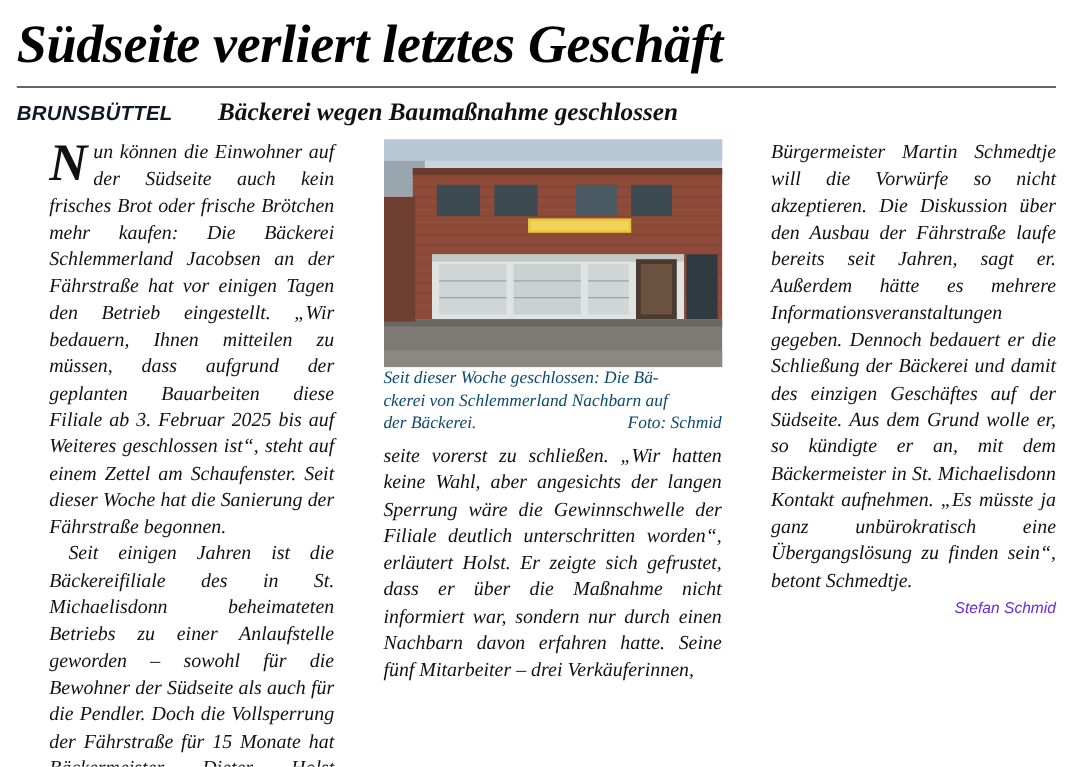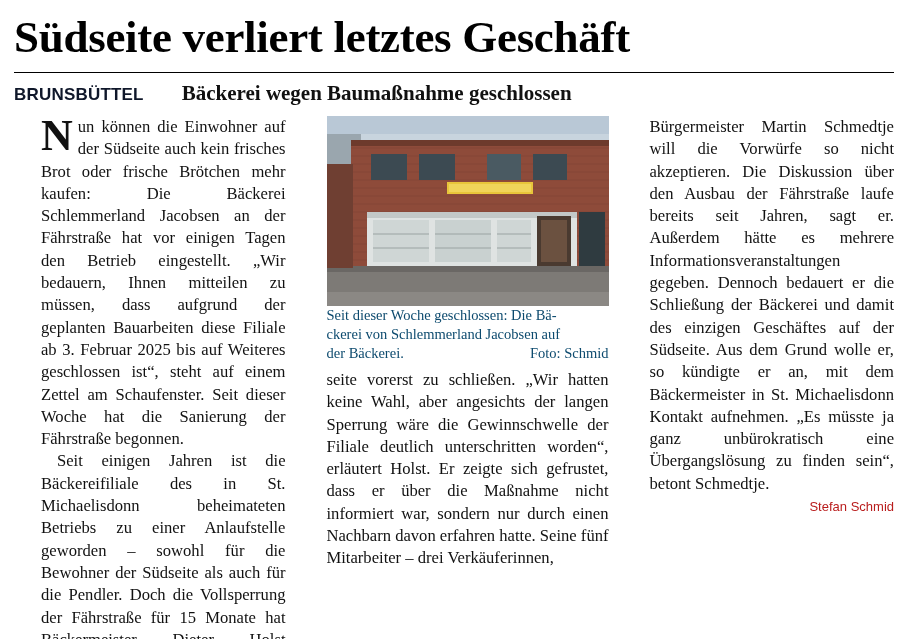--- a/index.html
+++ b/index.html
@@ -12,21 +12,22 @@
     height: 639px;
     overflow: hidden;
     font-family: "Liberation Serif", serif;
     color: #111111;
   }
   .page {
     position: relative;
     width: 900px;
     height: 639px;
     box-sizing: border-box;
-    padding: 8px 6px 0 14px;
+    padding: 8px 20px 0 14px;
+    font-style: italic;
   }
 
   
   .headline {
     font-family: "Liberation Serif", serif;
     font-weight: bold;
     font-size: 45px;
     line-height: 50px;
     letter-spacing: -0.3px;
     color: #000000;
@@ -120,21 +121,21 @@
   .caption-last {
     display: flex;
     justify-content: space-between;
   }
 
   .byline {
     font-family: "Liberation Sans", sans-serif;
     font-size: 13px;
     text-align: right;
     margin-top: 4px;
-    color: #b91c1c;
+    color: #6d28d9;
   }
 </style>
 </head>
 <body>
 
 <div class="page">
 
   <h1 class="headline">Südseite verliert letztes Geschäft</h1>
   <hr class="rule">
 
@@ -210,21 +211,21 @@
           <rect x="252" y="96" width="26" height="54" fill="#2f3b40"></rect>
 
           <rect x="0" y="150" width="282" height="40" fill="#7d7a76"></rect>
           <rect x="0" y="150" width="282" height="6" fill="#6a6764"></rect>
           <rect x="0" y="176" width="282" height="14" fill="#8b8884"></rect>
 
           <rect x="0" y="48" width="26" height="104" fill="#6f3f32"></rect>
         </svg>
         <div class="caption">
           <span class="caption-line">Seit dieser Woche geschlossen: Die Bä-</span>
-          <span class="caption-line">ckerei von Schlemmerland Jacobsen auf</span>
+          <span class="caption-line">ckerei von Schlemmerland Nachbarn auf</span>
           <span class="caption-last">
             <span>der Bäckerei.</span>
             <span>Foto: Schmid</span>
           </span>
         </div>
       </div>
       <p class="body">seite vorerst zu schließen. „Wir hatten keine Wahl, aber angesichts der langen Sperrung wäre die Gewinnschwelle der Filiale deutlich unterschritten worden“, erläutert Holst. Er zeigte sich gefrustet, dass er über die Maßnahme nicht informiert war, sondern nur durch einen Nachbarn davon erfahren hatte. Seine fünf Mitarbeiter – drei Verkäuferinnen,</p>
     </div>
 
     <div class="col">

